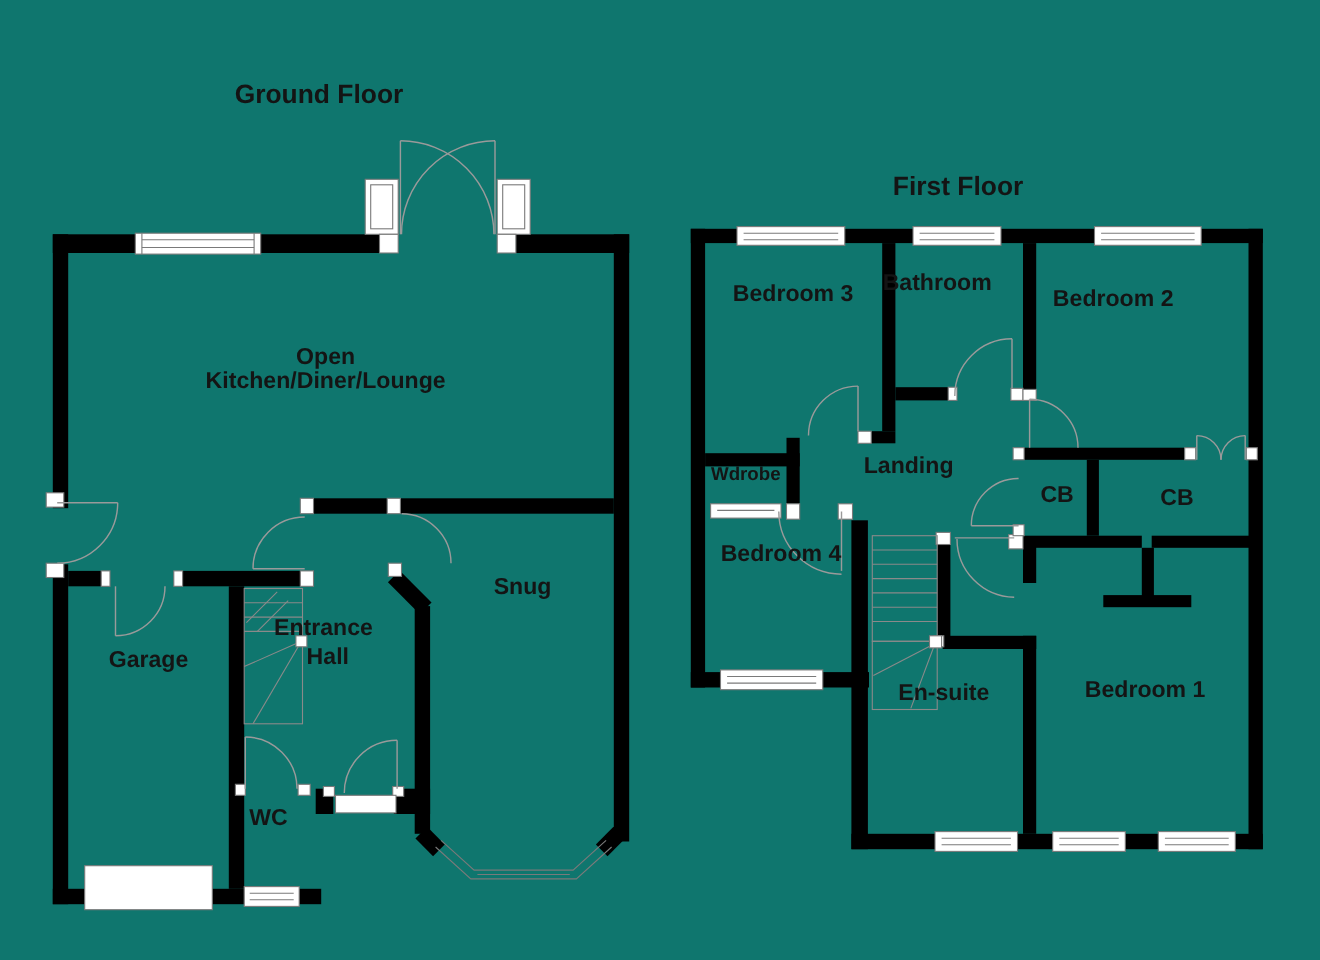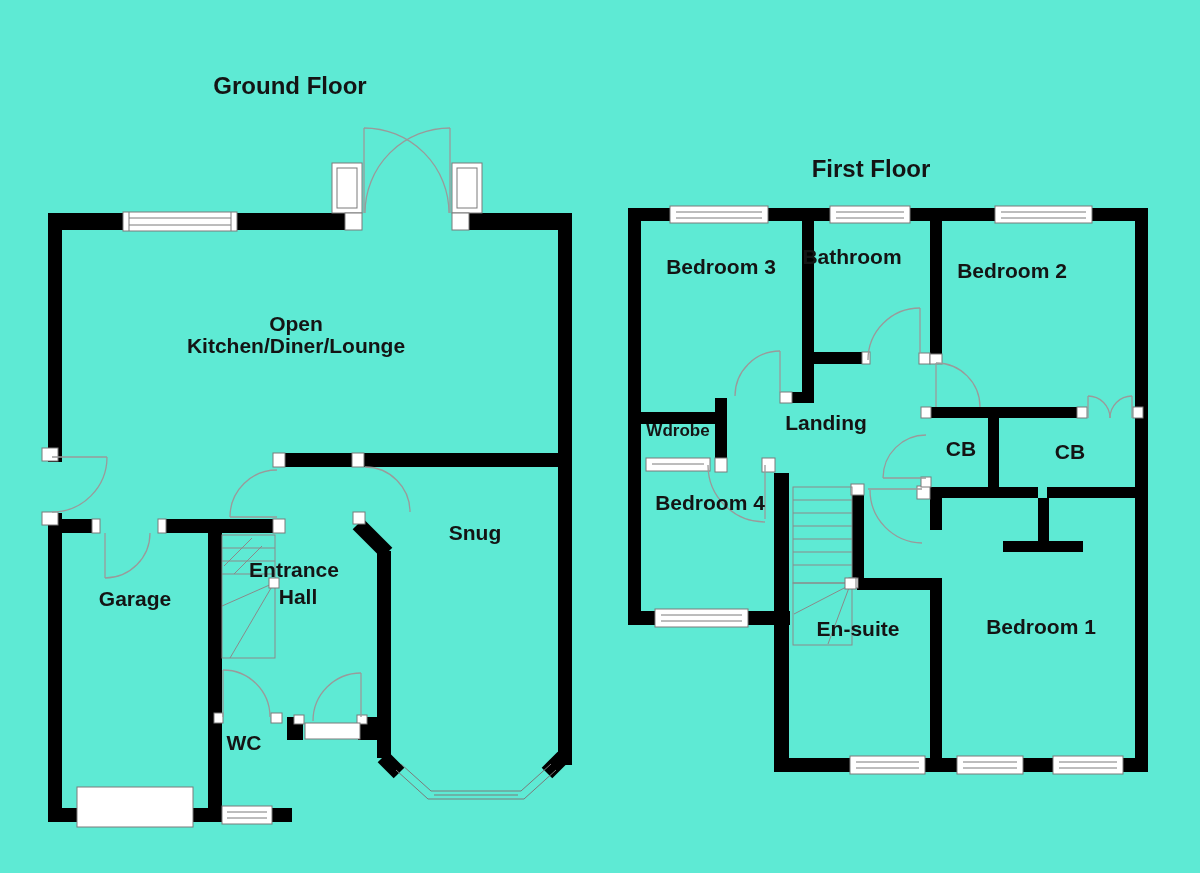--- a/index.html
+++ b/index.html
@@ -1,16 +1,16 @@
 <!DOCTYPE html>
 <html><head>
 <meta charset="utf-8">
 <style>
   html,body{margin:0;padding:0;background:#ffffff;}
-  #stage{position:relative;width:1200px;height:873px;background:#5eead4;overflow:hidden;
+  #stage{position:relative;width:1200px;height:873px;background:#0f766e;overflow:hidden;
          font-family:"Liberation Sans", sans-serif;}
   svg{position:absolute;left:0;top:0;}
   .wall{fill:#000000;stroke:none;}
   .jamb{fill:#ffffff;stroke:#7a7a7a;stroke-width:1;}
   .thin{stroke:#8a8a8a;stroke-width:1;fill:none;}
   .arc{stroke:#9a9a9a;stroke-width:1.3;fill:none;}
   .leaf{stroke:#9a9a9a;stroke-width:1.3;fill:none;}
   .winbox{fill:#ffffff;stroke:#7a7a7a;stroke-width:1;}
   .winline{stroke:#7a7a7a;stroke-width:1;fill:none;}
   .frame{fill:#ffffff;stroke:#7a7a7a;stroke-width:1;}

